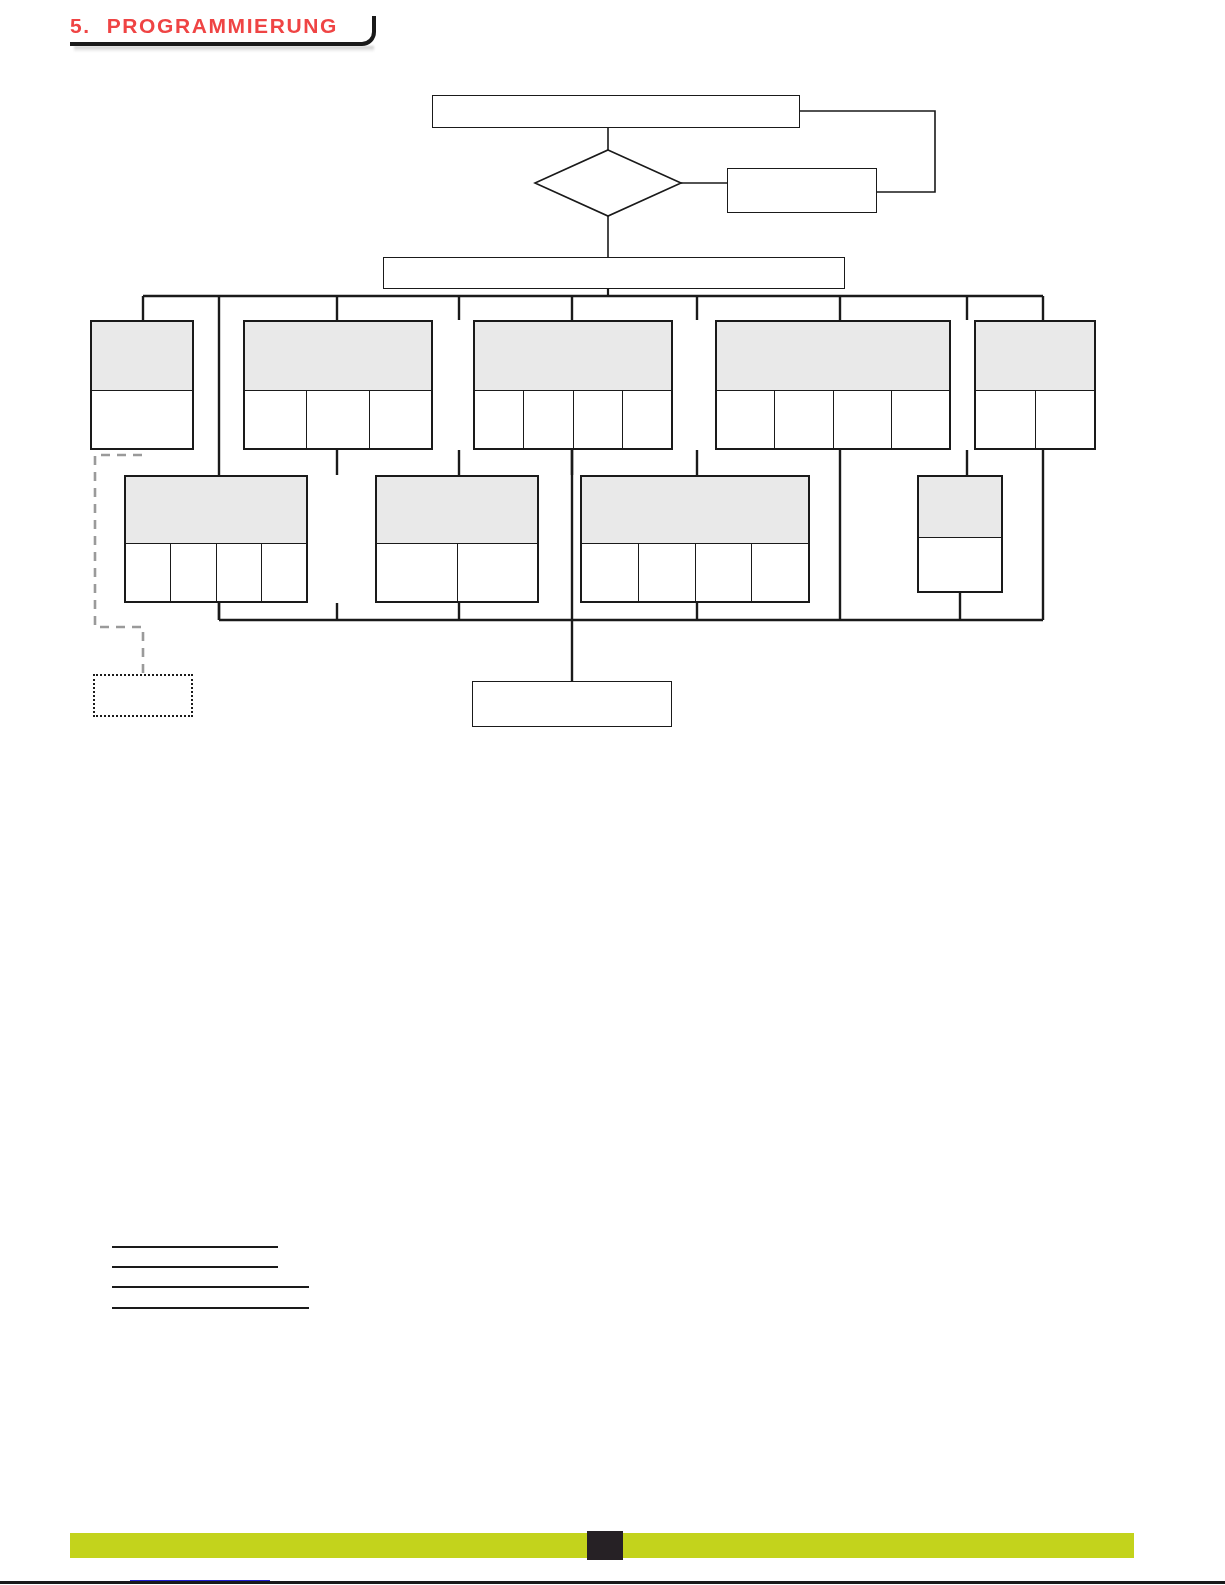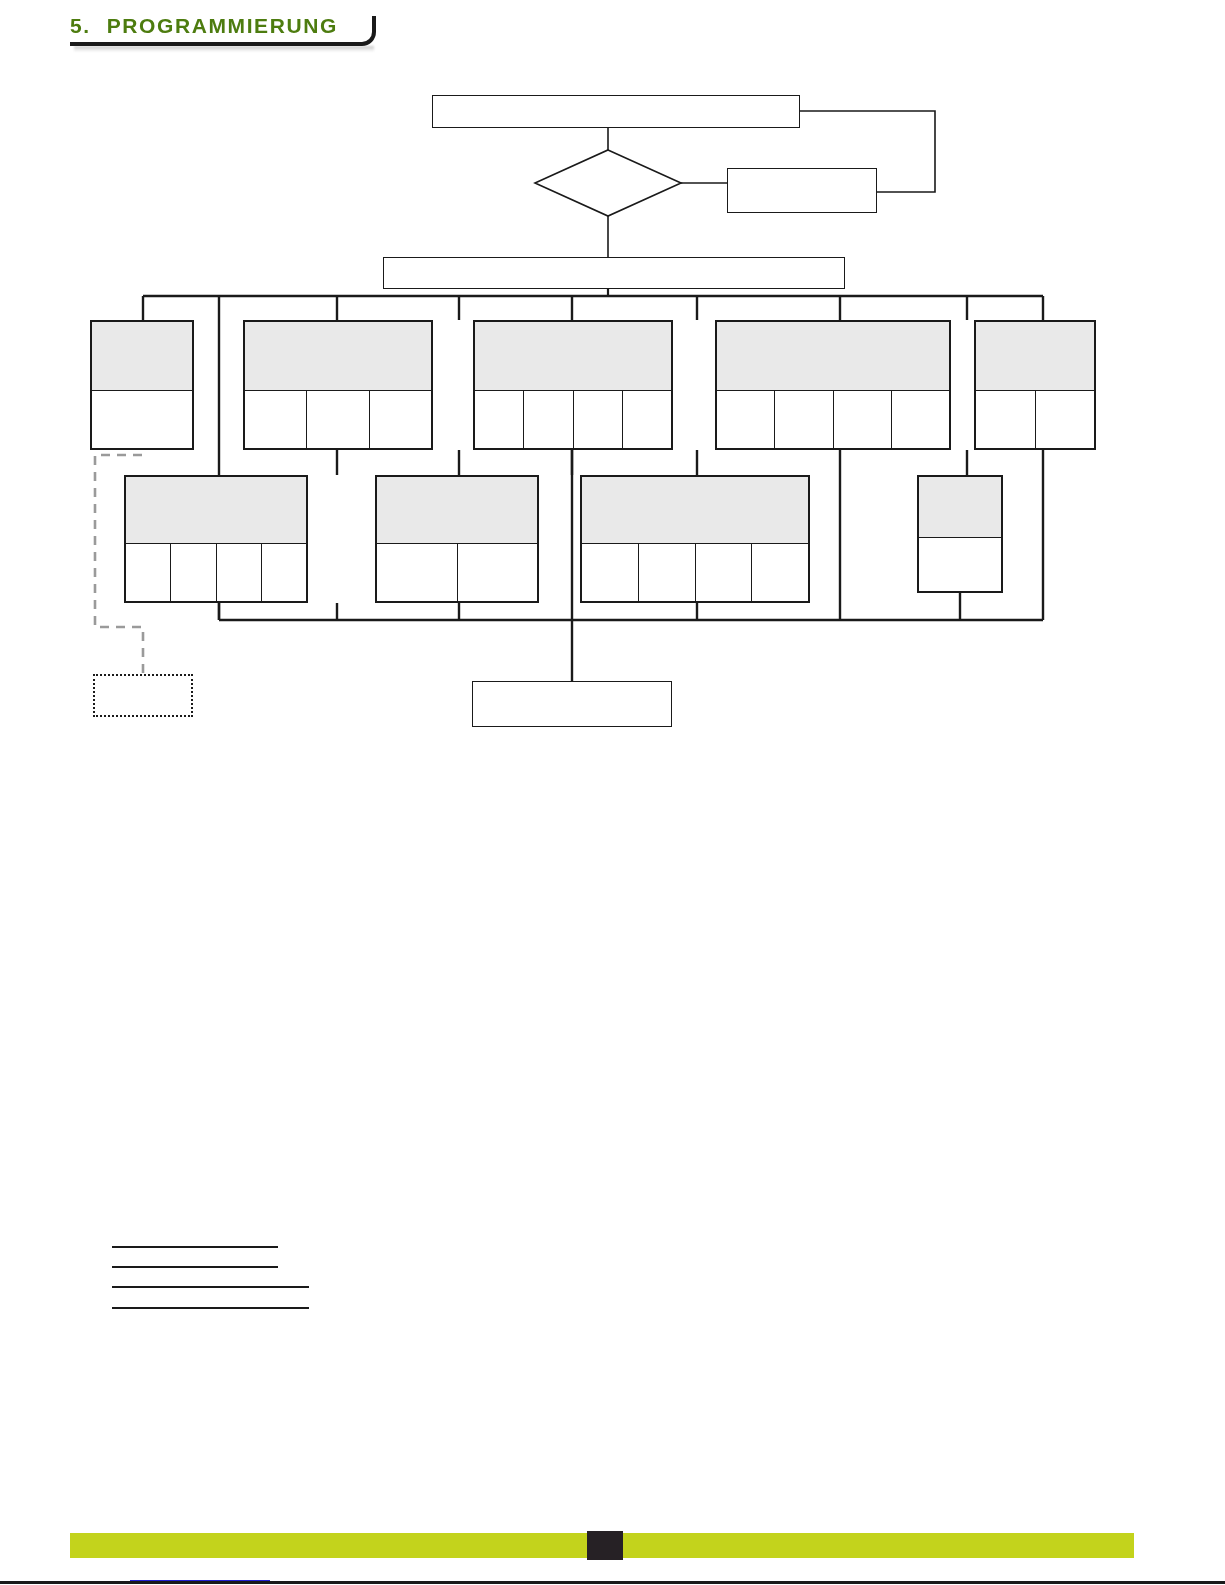--- a/index.html
+++ b/index.html
@@ -23,21 +23,21 @@
     width: 320px;
     height: 38px;
   }
   .page-header .title-text {
     position: absolute;
     left: 0;
     top: 0;
     font-size: 21px;
     font-weight: bold;
     letter-spacing: 1.6px;
-    color: #4d7c0f;
+    color: #ef4444;
     white-space: nowrap;
   }
   .page-header .title-num {
     display: inline-block;
     margin-right: 16px;
   }
   
   .header-rule {
     position: absolute;
     left: 70px;

